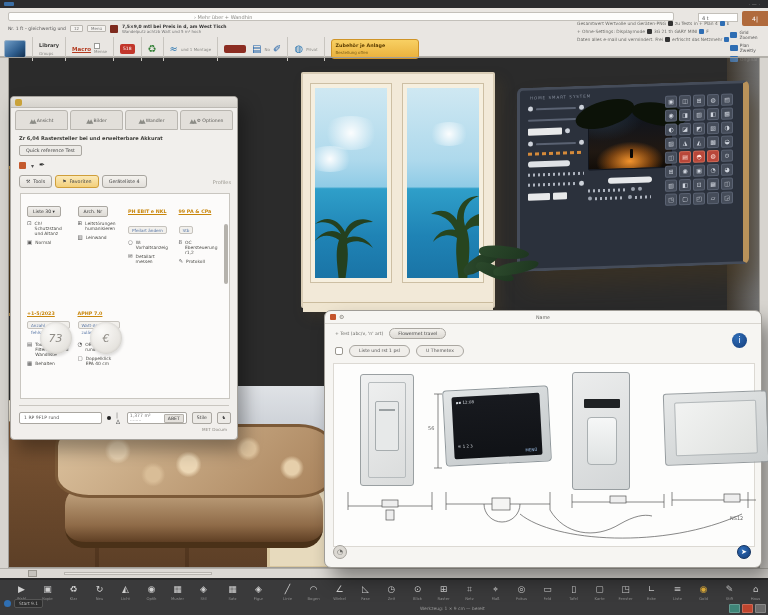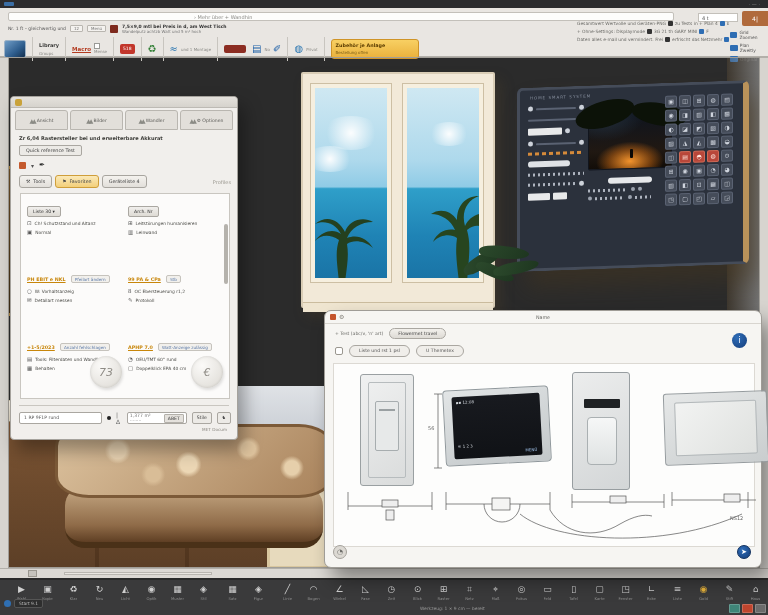--- a/index.html
+++ b/index.html
@@ -117,21 +117,21 @@
   .qbtn{position:absolute;left:8px;top:48px;height:11px;background:#eceae6;border:1px solid #aaa7a1;border-radius:2px;font-size:4.8px;color:#444;line-height:9px;padding:0 6px;}
   .drow3{position:absolute;left:8px;top:64px;display:flex;align-items:center;gap:5px;}
   .drow3 .rsq{width:7px;height:7px;background:#c45a2e;border-radius:1px;}
   .drow3 .caret{font-size:6px;color:#555;}
   .drow3 .ink{font-size:7px;color:#222;}
   .dtools{position:absolute;left:8px;top:78px;width:212px;display:flex;align-items:center;gap:3px;}
   .tbtn{height:13px;border:1px solid #a8a59f;background:linear-gradient(#f4f2ee,#e2dfda);border-radius:3px;font-size:4.8px;color:#444;line-height:11px;padding:0 6px;display:flex;align-items:center;gap:3px;}
   .tbtn.hl{background:linear-gradient(#fbe9b8,#f3cf7a);border-color:#cf9e3a;}
   .profiles{margin-left:auto;font-size:5px;color:#9a978f;}
   .dbody{position:absolute;left:9px;top:96px;width:210px;height:206px;background:#fcfbfa;border:1px solid #c9c6c0;overflow:hidden;}
-  .dcols{position:absolute;inset:4px 8px 4px 6px;display:grid;grid-template-columns:1fr 1fr;column-gap:10px;row-gap:10px;gap:8px;}
+  .dcols{position:absolute;inset:4px 8px 4px 6px;display:grid;grid-template-columns:1fr 1fr 1fr 1fr;column-gap:10px;row-gap:10px;gap:8px;}
   .sec{position:relative;min-height:56px;}
   .sec .hbtn{display:inline-flex;align-items:center;gap:3px;height:11px;background:linear-gradient(#f1efec,#dedbd5);border:1px solid #aaa7a1;border-radius:2px;font-size:4.6px;color:#333;padding:0 5px;}
   .sec .hlink{font-size:4.8px;font-weight:bold;color:#c8860a;text-decoration:underline;}
   .sec .hsub{display:inline-block;margin-top:2px;font-size:4.2px;color:#5a78a8;border:1px solid #c6c3bd;background:#f2f0ec;border-radius:2px;padding:0 3px;height:8px;line-height:7px;}
   .srow{display:flex;align-items:flex-start;gap:3px;margin-top:4px;font-size:4.4px;color:#4a4a46;line-height:5px;}
   .srow .ri{flex:0 0 auto;font-size:5.5px;color:#555;}
   .badge{position:absolute;right:-2px;top:22px;width:32px;height:32px;border-radius:50%;background:radial-gradient(circle at 35% 30%,#fbfaf8,#dcd9d3);box-shadow:inset 0 0 3px rgba(0,0,0,.15),1px 2px 3px rgba(0,0,0,.12);font-size:11px;color:#8f8c86;display:flex;align-items:center;justify-content:center;font-style:italic;}
   .dscroll{position:absolute;right:1px;top:30px;width:4px;height:60px;background:#b5b2ac;border-radius:2px;}
   .dsep{position:absolute;left:8px;right:8px;top:308px;height:1px;background:#c9c6c0;}
   .dfoot{position:absolute;left:8px;top:314px;width:212px;display:flex;align-items:center;gap:5px;}

